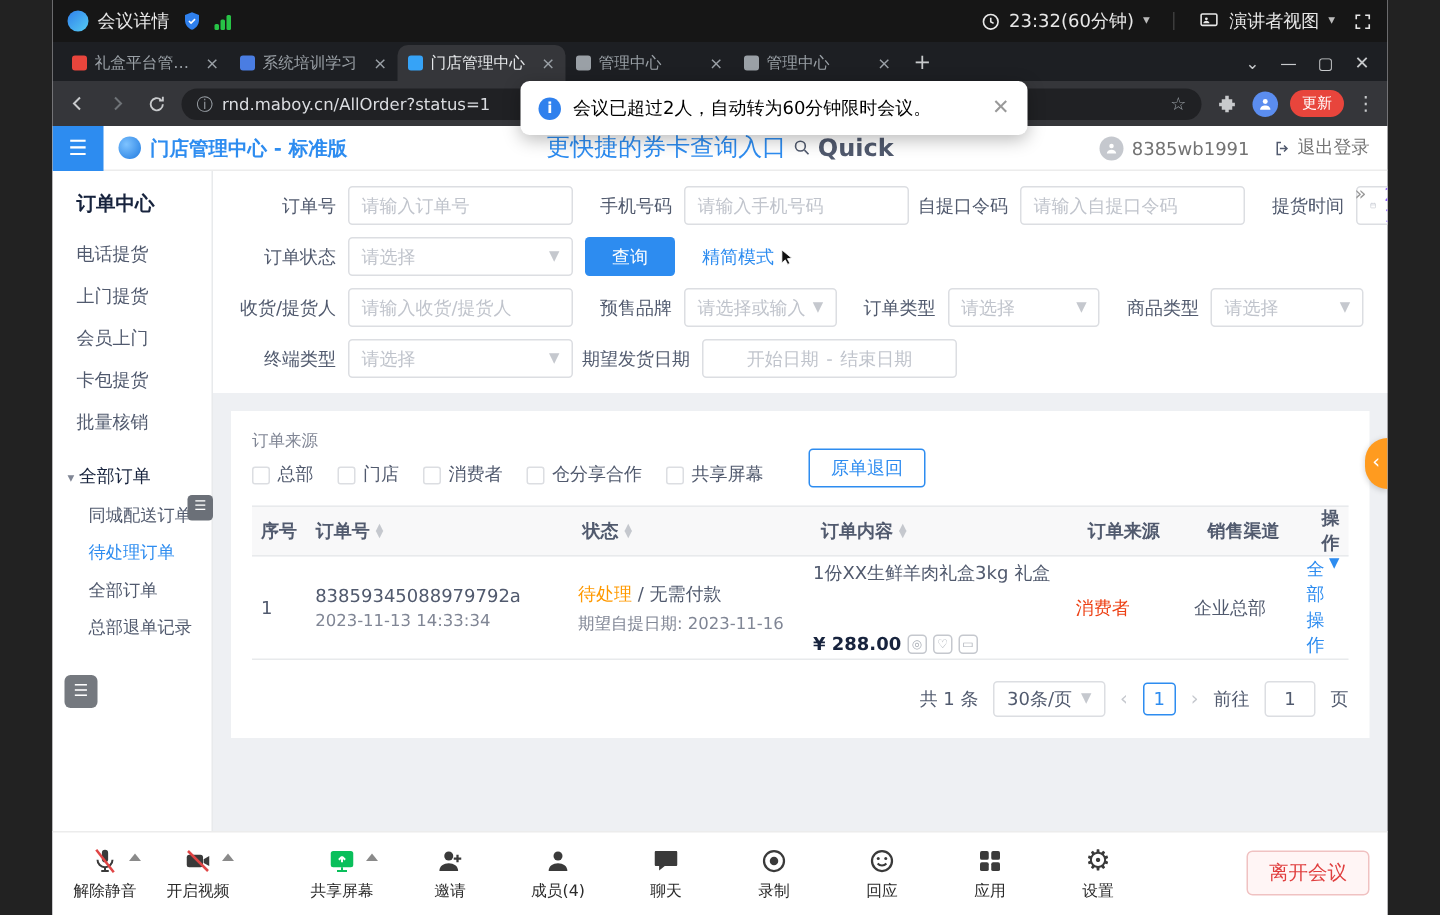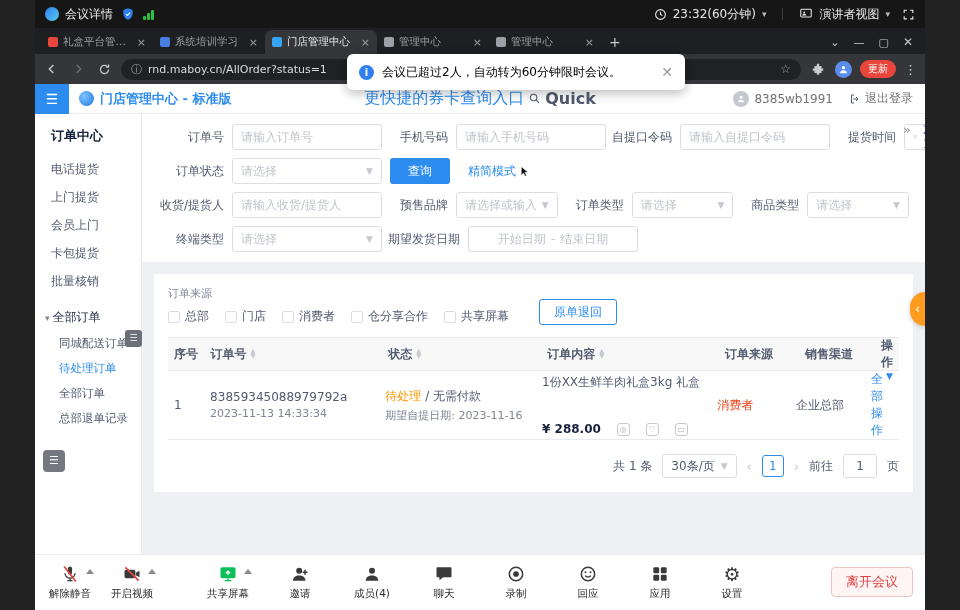--- a/index.html
+++ b/index.html
@@ -87,21 +87,21 @@
   
   .tbl-header { display:flex; align-items:center; height:34px; background:#f8f8f9; border-top:1px solid #e8eaec; border-bottom:1px solid #e8eaec; font-size:12px; font-weight:bold; color:#515a6e; }
   .tc { padding:0 6px; display:flex; align-items:center; gap:4px; }
   .c1{width:38px; justify-content:flex-start;} .c2{width:188px;} .c3{width:168px;} .c4{width:188px;} .c5{width:84px;} .c6{width:80px;} .c7{flex:1;}
   .sorter { display:flex; flex-direction:column; line-height:5px; }
   .sorter span { font-size:6.5px; color:#c5c8ce; }
   .tbl-row { display:flex; align-items:center; min-height:56px; border-bottom:1px solid #e8eaec; font-size:12px; color:#515a6e; }
   .tbl-row .tc { align-items:flex-start; flex-direction:column; justify-content:center; gap:3px; }
   .subtext { font-size:11px; color:#808695; }
   .status-wait { color:#ff9900; }
-  .price-line { display:flex; align-items:center; gap:16px;margin-top:28px; }
+  .price-line { display:flex; align-items:center; gap:4px;margin-top:28px; }
   .price { font-weight:bold; color:#17233d; }
   .mini-ico { width:13px; height:13px; border:1px solid #c5c8ce; border-radius:3px; color:#a8adb5; font-size:8px; display:inline-flex; align-items:center; justify-content:center; }
   .src-red { color:#ed4014; }
   .action-link { color:#2d8cf0; display:flex; align-items:center; gap:3px; flex-direction:row !important; }
   
   .pager { display:flex; align-items:center; justify-content:flex-end; gap:10px; margin-top:14px; font-size:12px; color:#515a6e; }
   .psel { display:flex; align-items:center; gap:6px; border:1px solid #dcdee2; border-radius:3px; height:24px; padding:0 8px; }
   .psel .scaret { color:#c5c8ce; font-size:9px; }
   .parrow { color:#c5c8ce; font-size:13px; }
   .ppage { width:22px; height:22px; border:1px solid #2d8cf0; color:#2d8cf0; border-radius:3px; display:flex; align-items:center; justify-content:center; background:#fff; }

